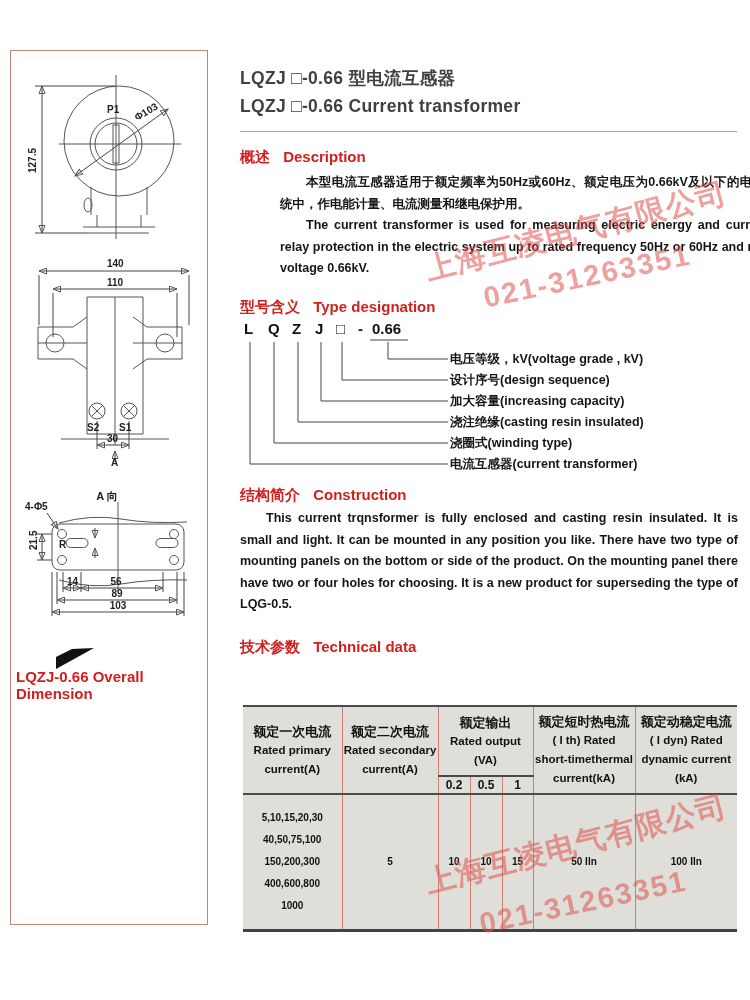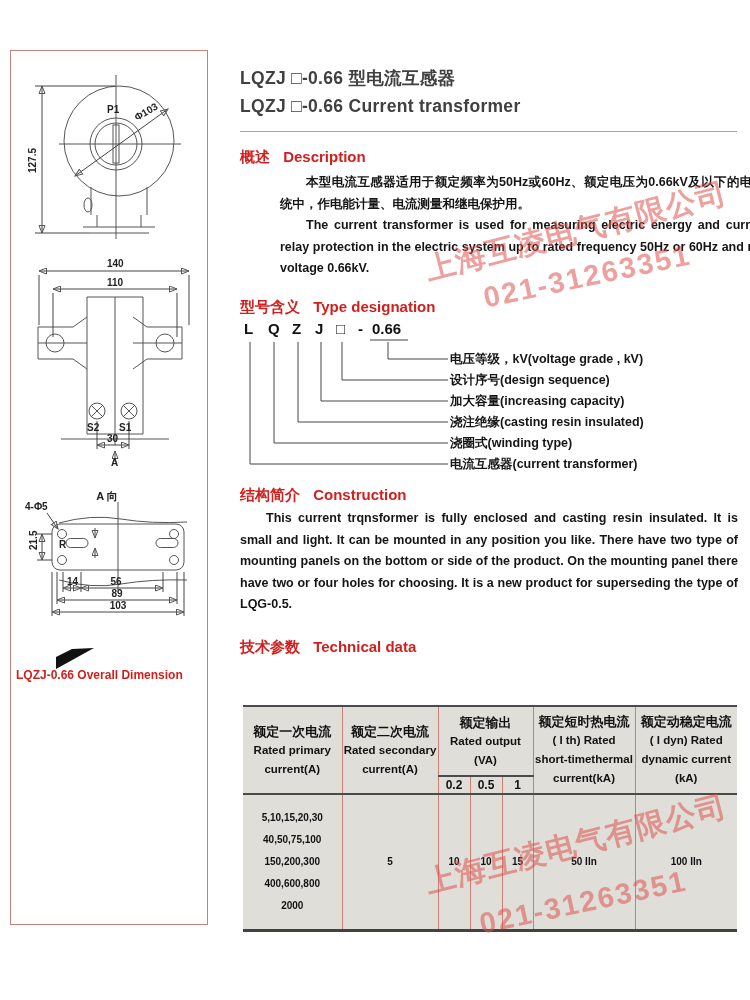--- a/index.html
+++ b/index.html
@@ -10,21 +10,21 @@
   
   .diagram-box { position:absolute; left:10px; top:50px; width:198px; height:875px;
                  border:1px solid #c98079; background:#fff; }
   .drawing { position:absolute; }
   .drawing line, .drawing path, .drawing circle, .drawing rect, .drawing ellipse, .drawing polyline
             { stroke:#555; stroke-width:1; fill:none; }
   .drawing text { font-family:"Liberation Sans","DejaVu Sans",sans-serif; font-size:10px;
                   font-weight:bold; fill:#222; stroke:none; }
   .dim line { stroke:#444; }
   .caption { position:absolute; left:16px; top:668px; width:190px; color:#d01f1c;
-             font-size:12px; font-weight:bold; }
+             font-size:15px; font-weight:bold; }
 
   
   .title { position:absolute; left:240px; top:64px; color:#404040; font-size:17.5px;
            font-weight:800; line-height:28px; letter-spacing:0.3px; }
   .divider { position:absolute; left:240px; top:131px; width:497px; height:1px; background:#a9a9a9; }
   .sec-head { position:absolute; left:240px; color:#d01f1c; font-size:15px; font-weight:800; }
   .sec-head .en { margin-left:9px; }
   .paras { position:absolute; left:240px; width:498px; color:#151515; font-size:12.5px;
            font-weight:bold; line-height:21.5px; text-align:justify; }
   .paras p { text-indent:26px; }
@@ -296,21 +296,21 @@
         <th class="bl">0.2</th>
         <th class="bl">0.5</th>
         <th class="bl">1</th>
       </tr>
       <tr class="datarow">
         <td class="multiline">
           <div>5,10,15,20,30</div>
           <div>40,50,75,100</div>
           <div>150,200,300</div>
           <div>400,600,800</div>
-          <div>2000</div>
+          <div>1000</div>
         </td>
         <td class="bl">5</td>
         <td class="bl">10</td>
         <td class="bl">10</td>
         <td class="bl">15</td>
         <td class="bl">50 Iln</td>
         <td class="bl">100 Iln</td>
       </tr>
     </tbody>
       </table>

